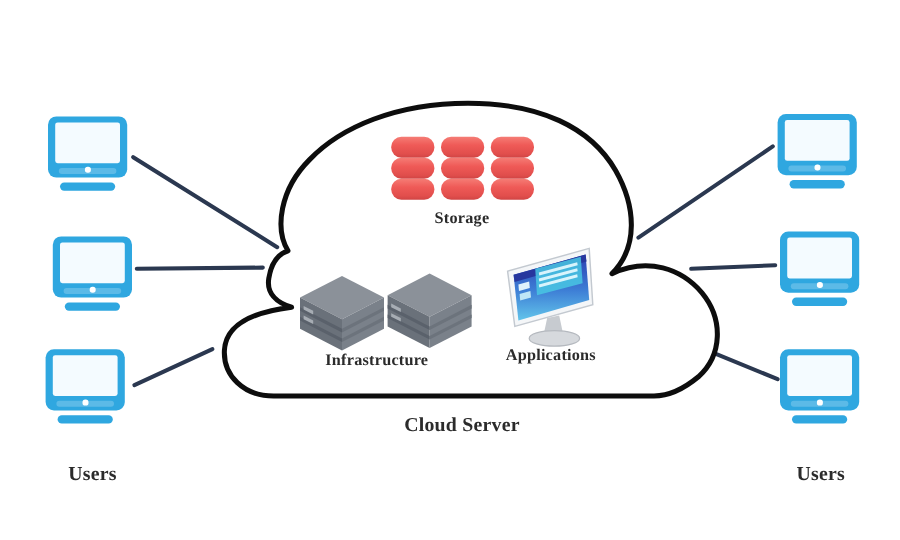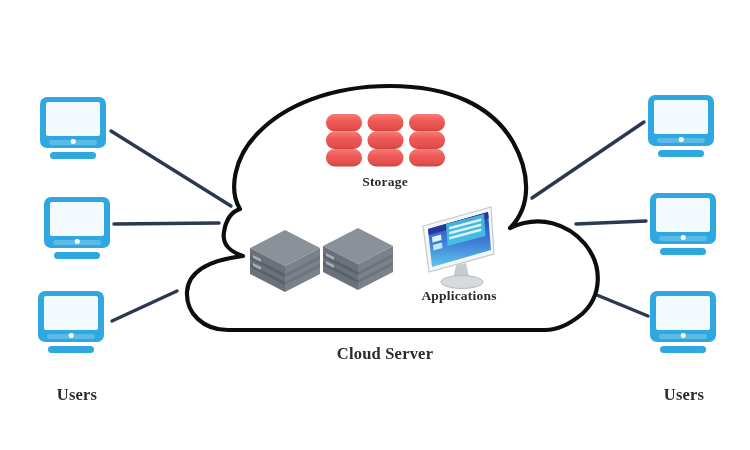--- a/index.html
+++ b/index.html
@@ -164,17 +164,18 @@
   <div class="pc" style="left:650px;top:291px">
     <div class="pc-body">
         <div class="pc-screen"></div>
         <div class="pc-stripe"></div>
         <div class="pc-dot"></div>
       </div>
     <div class="pc-bar"></div>
   </div>
 
   <div class="lbl lbl-small" style="left:385px;top:174px">Storage</div>
+  <div class="lbl lbl-small" style="left:314px;top:292px">Infrastructure</div>
   <div class="lbl lbl-small" style="left:459px;top:288px">Applications</div>
   <div class="lbl lbl-big" style="left:385px;top:344px">Cloud Server</div>
   <div class="lbl lbl-big" style="left:77px;top:385px">Users</div>
   <div class="lbl lbl-big" style="left:684px;top:385px">Users</div>
 </div>
 
 </body></html>

